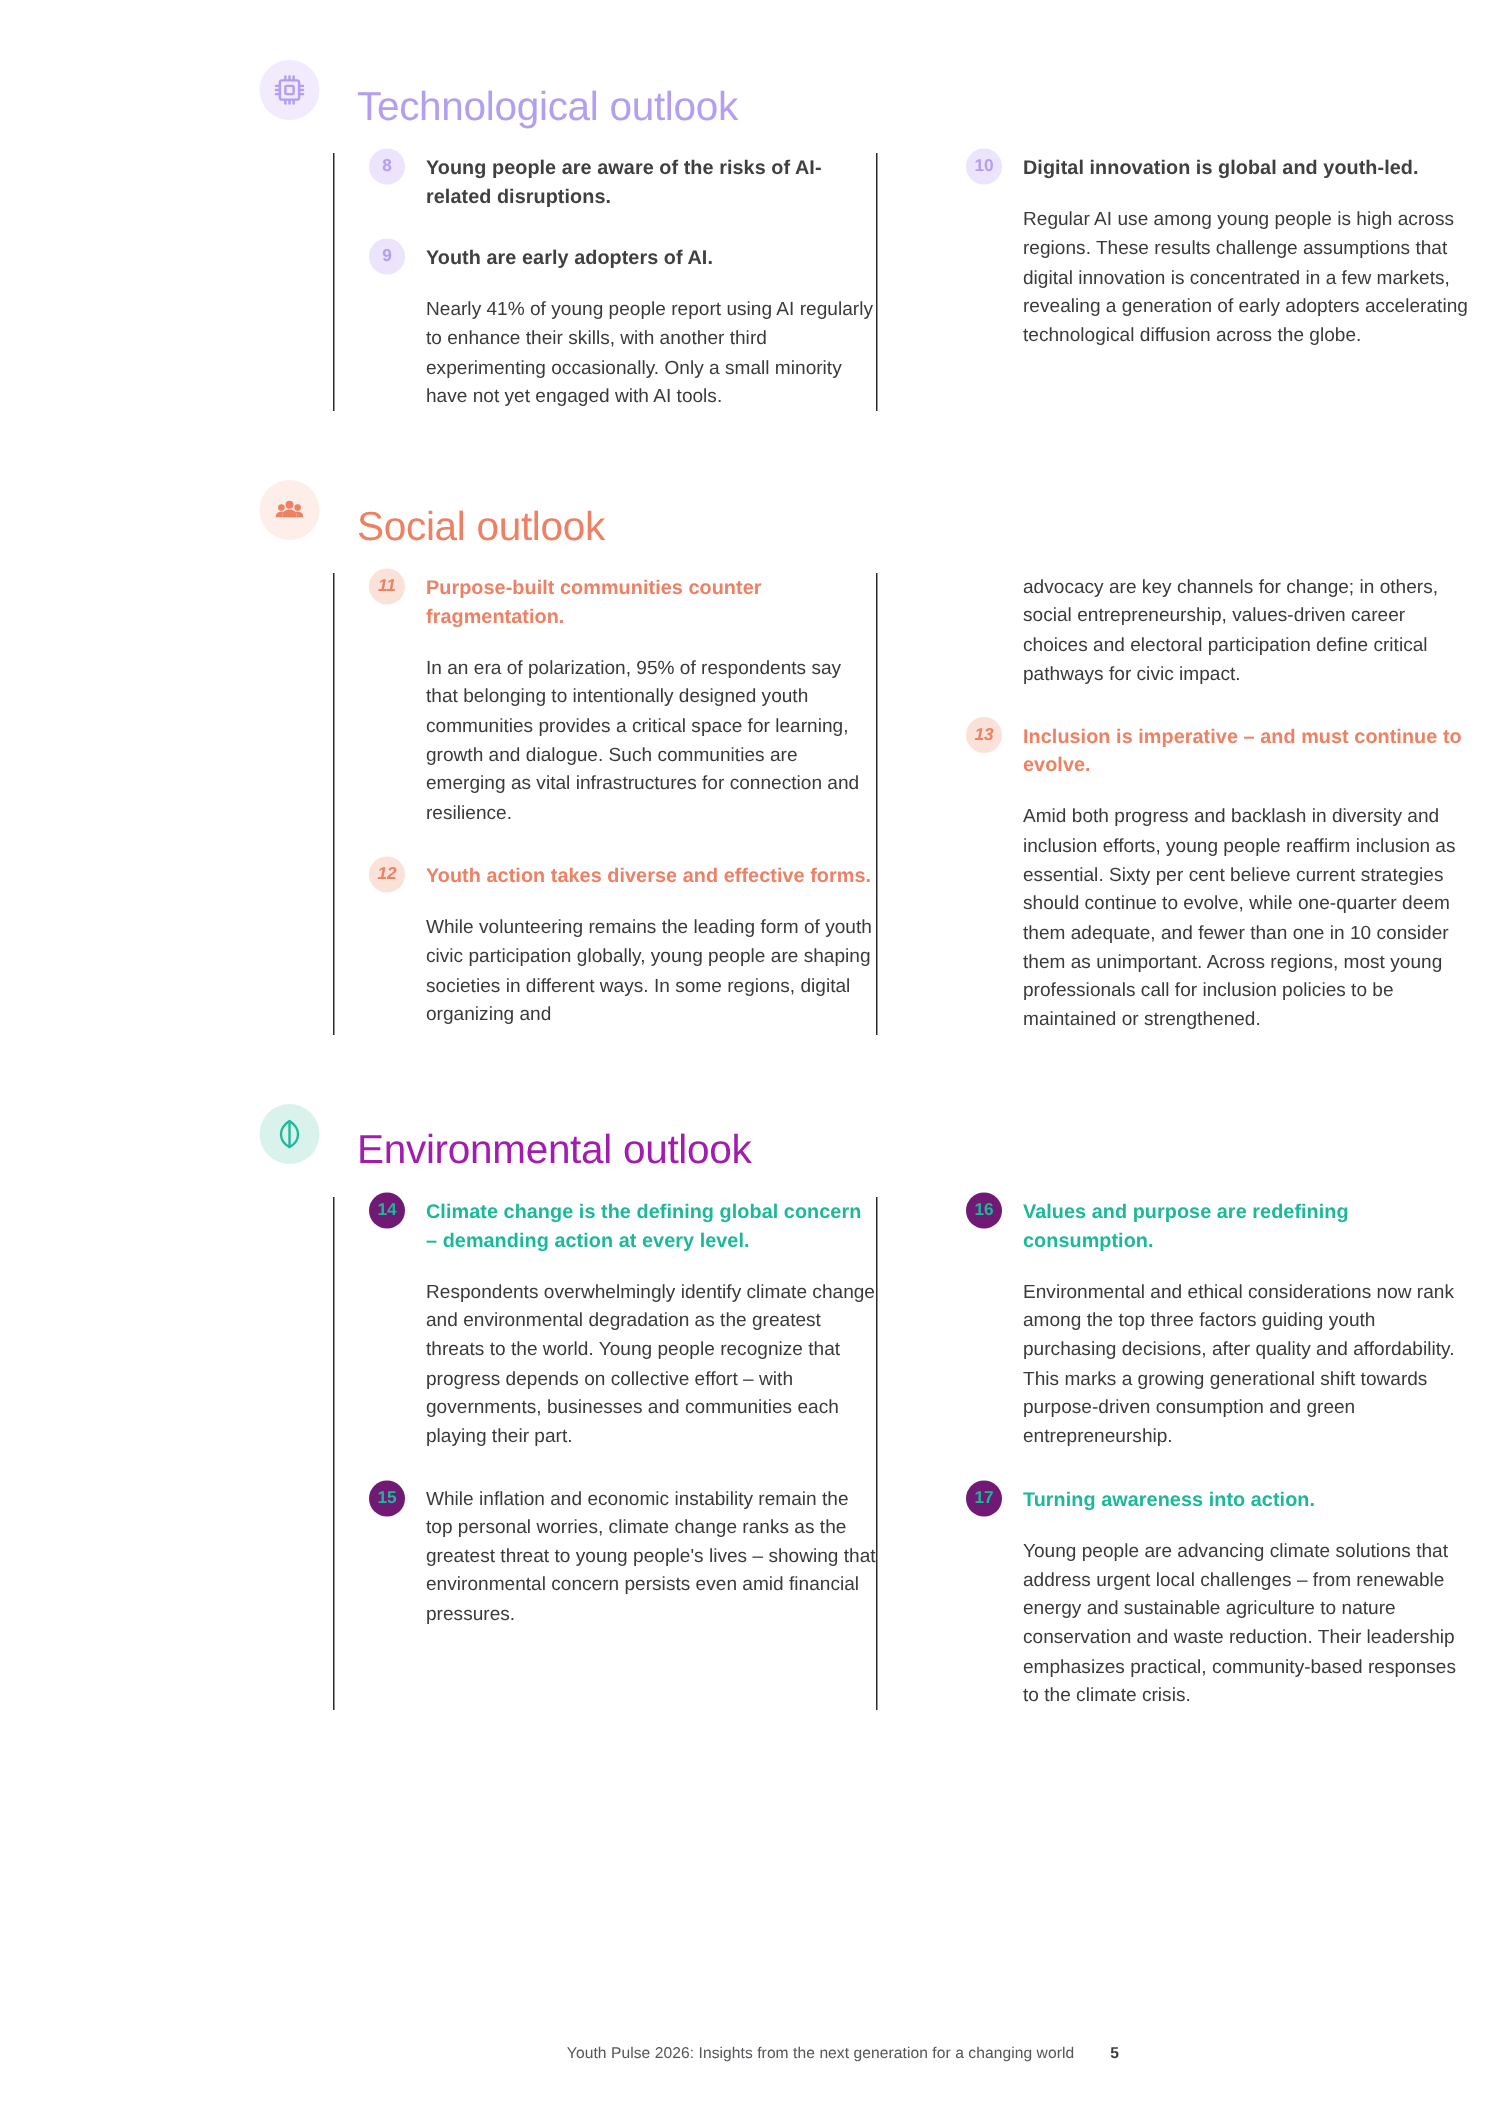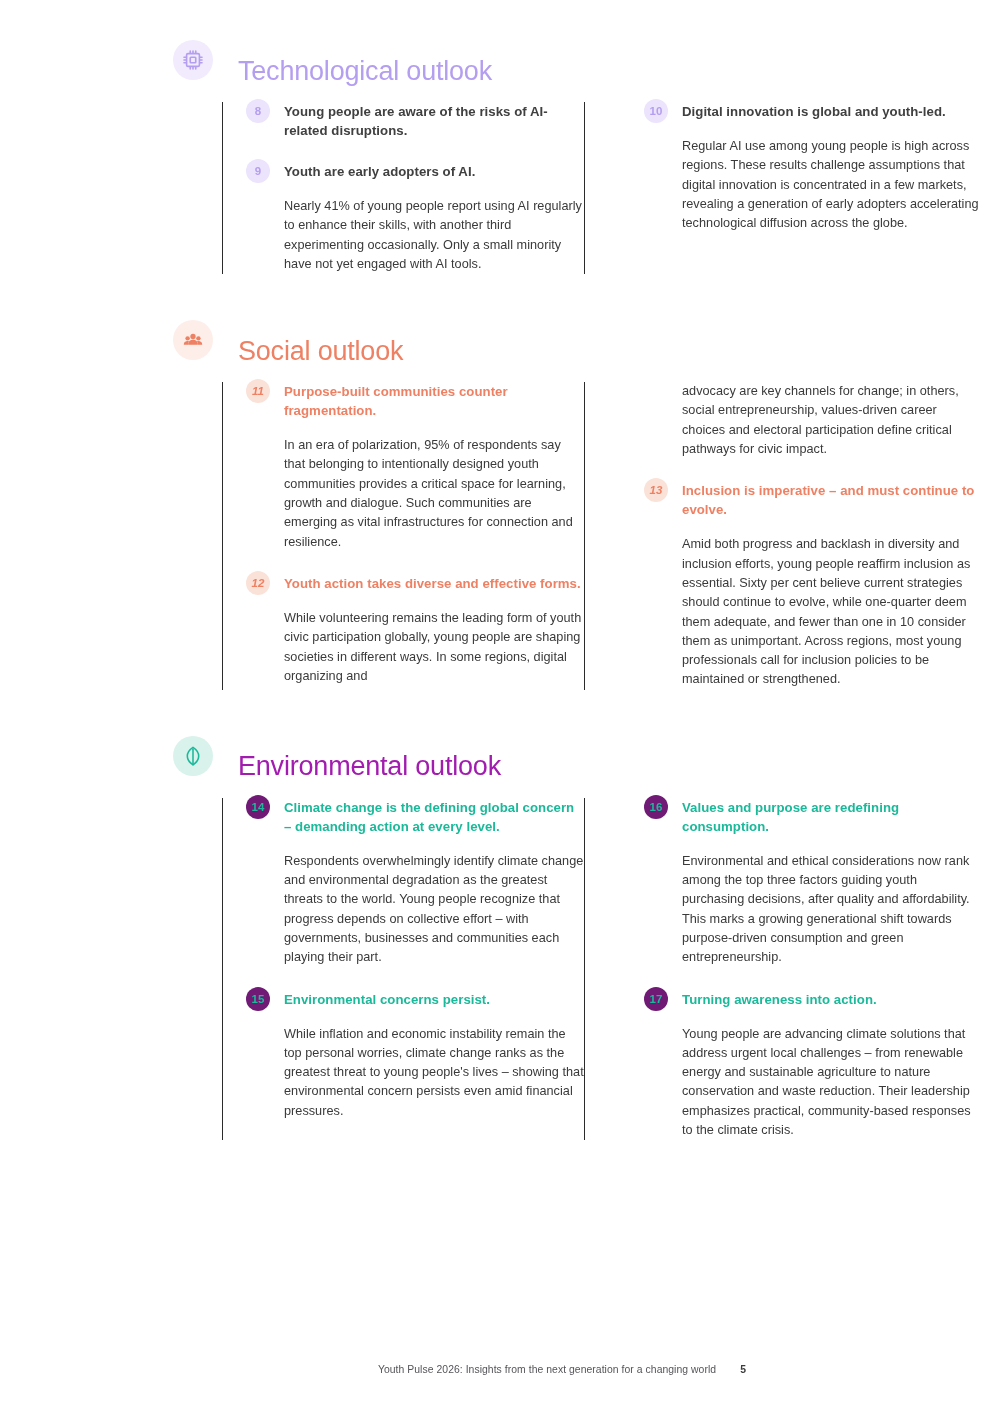--- a/index.html
+++ b/index.html
@@ -291,21 +291,20 @@
       <div class="rule-mid"></div>
 
       <div class="col left">
         <div class="insight">
           <span class="badge">14</span>
           <p class="insight-title">Climate change is the defining global concern – demanding action at every level.</p>
           <p class="insight-body">Respondents overwhelmingly identify climate change and environmental degradation as the greatest threats to the world. Young people recognize that progress depends on collective effort – with governments, businesses and communities each playing their part.</p>
         </div>
         <div class="insight">
           <span class="badge">15</span>
-          <p class="insight-title">Environmental concerns persist.</p>
           <p class="insight-body">While inflation and economic instability remain the top personal worries, climate change ranks as the greatest threat to young people's lives – showing that environmental concern persists even amid financial pressures.</p>
         </div>
       </div>
 
       <div class="col right">
         <div class="insight">
           <span class="badge">16</span>
           <p class="insight-title">Values and purpose are redefining consumption.</p>
           <p class="insight-body">Environmental and ethical considerations now rank among the top three factors guiding youth purchasing decisions, after quality and affordability. This marks a growing generational shift towards purpose-driven consumption and green entrepreneurship.</p>
         </div>

